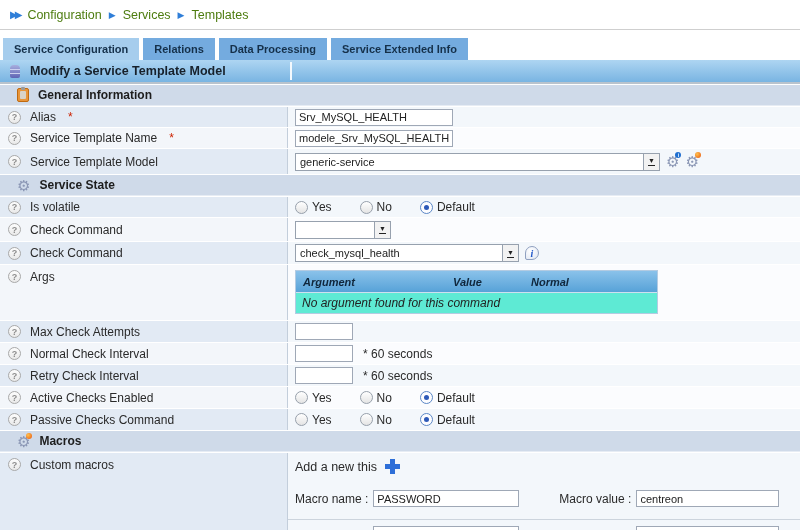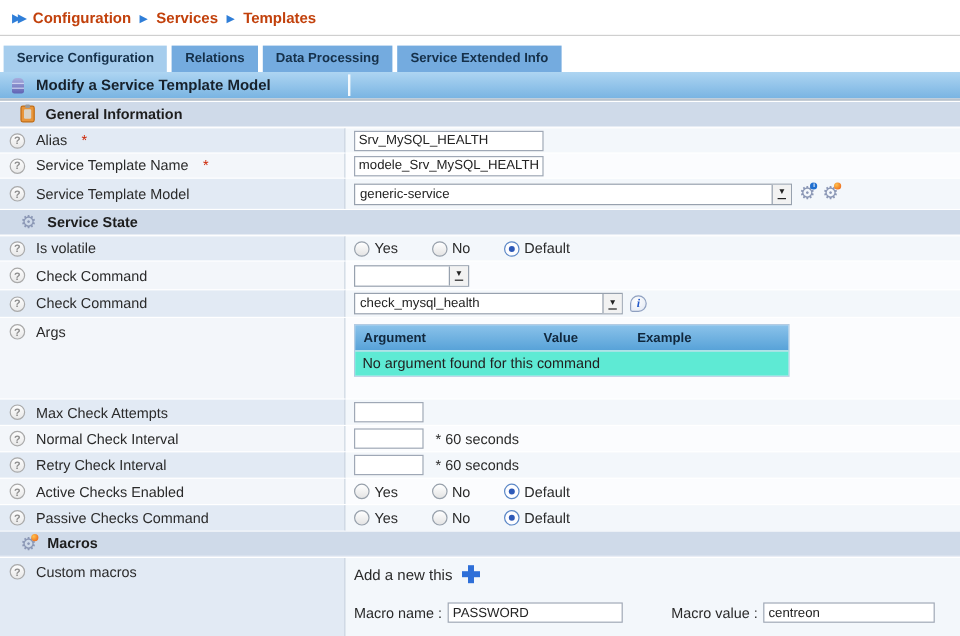--- a/index.html
+++ b/index.html
@@ -4,21 +4,21 @@
 <style>
   * { box-sizing: border-box; margin: 0; padding: 0; }
   body { font-family: "Liberation Sans", sans-serif; background: #fff; }
   .page { width: 800px; height: 530px; background: #fff; overflow: hidden; position: relative; }
 
   
   .breadcrumb { height: 30px; display: flex; align-items: center; padding-left: 10px;
                 border-bottom: 1px solid #cfcfcf; font-size: 12.5px; color: #3c3c3c; }
   .bc-lead { color: #2f7ed8; font-size: 10px; letter-spacing: -3px; margin-right: 8px; }
   .bc-sep { color: #2f7ed8; font-size: 9px; margin: 0 7px; }
-  .bc-item { color: #c2410c; text-decoration: none; font-weight: bold; }
+  .bc-item { color: #4d7c0f; text-decoration: none; }
 
   
   .tabs { display: flex; gap: 4px; padding: 8px 0 0 3px; height: 30px; }
   .tab { background: #74abdf; color: #15304a; font-size: 11px; font-weight: bold;
          padding: 5px 11px 4px; cursor: pointer; white-space: nowrap; }
   .tab.active { background: #a6cded; }
 
   
   .titlebar { height: 24px; background: linear-gradient(#aed5f2, #79b4e2);
               display: flex; align-items: center; padding-left: 10px; position: relative;
@@ -87,21 +87,21 @@
   .radio-group { display: flex; align-items: center; gap: 28px; }
   .radio-opt { display: inline-flex; align-items: center; gap: 4px; cursor: pointer; }
   .radio { width: 13px; height: 13px; border-radius: 50%; border: 1px solid #97a0ab;
            background: linear-gradient(#ffffff, #e4e4e4); position: relative; }
   .radio.selected { border-color: #5b87c6; background: #fdfdff; }
   .radio.selected::after { content: ""; position: absolute; left: 3px; top: 3px; width: 5px; height: 5px;
            border-radius: 50%; background: #2d59b8; }
   .radio-opt .lbl { font-size: 12px; }
 
   
-  .args-table { width: 363px; margin: 5px 0 18px; border: 1px solid #b3cbe2; }
+  .args-table { width: 363px; margin: 5px 0 6px; border: 1px solid #b3cbe2; font-style: italic; }
   .args-head { display: flex; height: 21px; background: linear-gradient(#8ac2ea, #57a2d8);
                align-items: center; }
   .args-head .col { font-size: 11px; font-weight: bold; color: #10273c; padding-left: 7px; }
   .col-arg { width: 150px; } .col-val { width: 78px; } .col-ex { flex: 1; }
   .args-body { height: 21px; background: #5eead4; display: flex; align-items: center;
                border-top: 1px solid #cfe0ef; }
   .args-body .empty { font-size: 12px; color: #222; padding-left: 6px; }
 
   
   .icon-gear-info, .icon-gear-edit { position: relative; display: inline-block; cursor: pointer; }
@@ -261,21 +261,21 @@
   <div class="row even tall">
     <div class="row-label">
       <span class="help-icon">?</span>
       <span class="lbl">Args</span>
     </div>
     <div class="row-value" style="align-items:flex-start">
       <div class="args-table">
         <div class="args-head">
           <span class="col col-arg">Argument</span>
           <span class="col col-val">Value</span>
-          <span class="col col-ex">Example</span>
+          <span class="col col-ex">Normal</span>
         </div>
         <div class="args-body">
           <span class="empty">No argument found for this command</span>
         </div>
       </div>
     </div>
   </div>
 
   <div class="row odd" style="min-height:22px">
     <div class="row-label">

